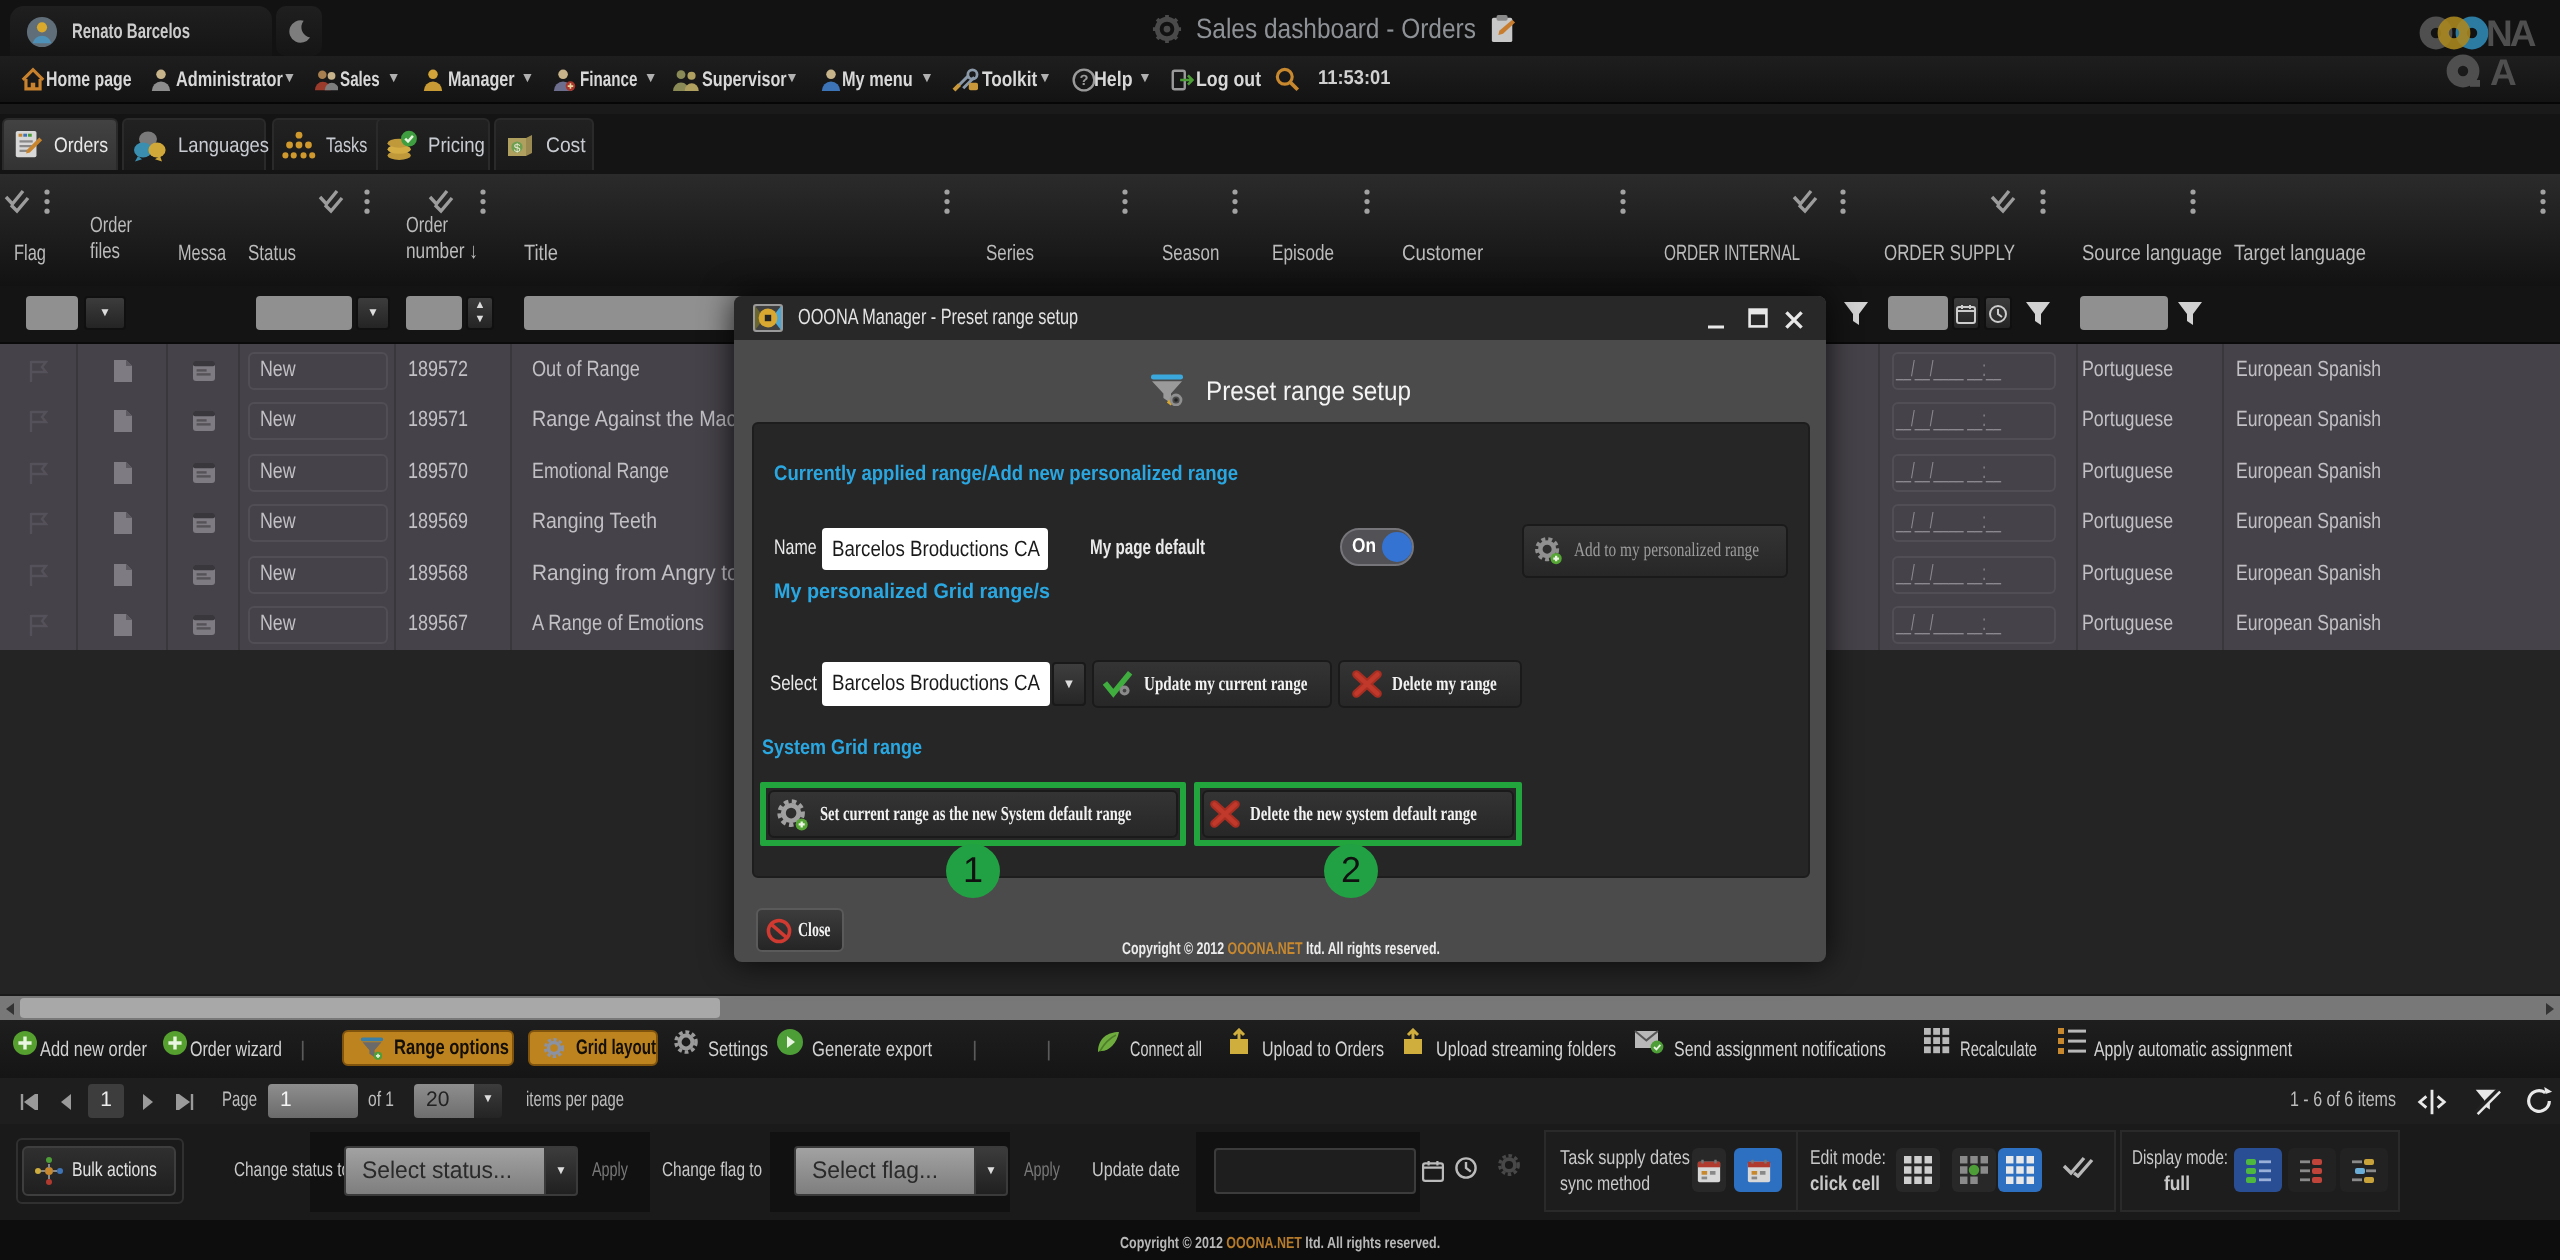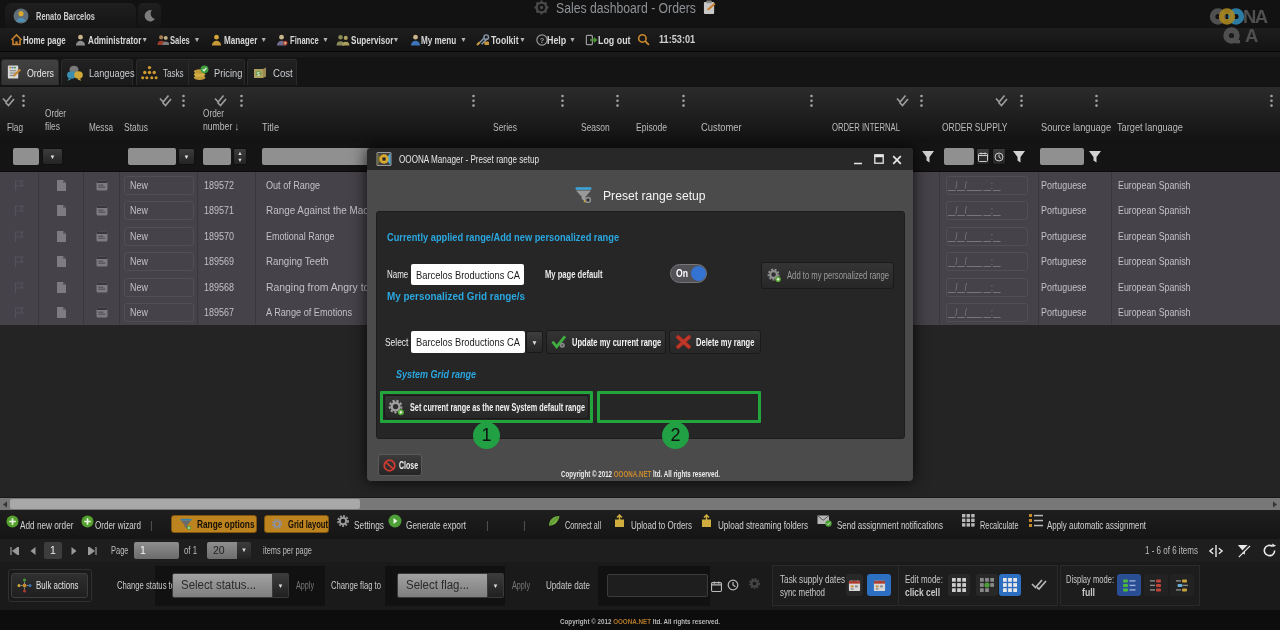--- a/index.html
+++ b/index.html
@@ -3,21 +3,21 @@
 <meta charset="utf-8">
 <style>
 * { margin:0; padding:0; box-sizing:border-box; }
 html,body { width:1280px; height:630px; overflow:hidden; background:#1a1a1a; }
 body { font-family:"Liberation Sans", sans-serif; position:relative; }
 .abs { position:absolute; }
 #topbar { left:0; top:0; width:1280px; height:28px; background:#121212; }
 #userpill { left:5px; top:3px; width:131px; height:25px; background:linear-gradient(#1f1f1f,#151515); border-radius:7px 7px 0 0; display:flex; align-items:center; }
 #userpill b { color:#cccccc; font-size:10.5px; margin-left:7px; }
 #moonbtn { left:138px; top:3px; width:23px; height:25px; background:linear-gradient(#1f1f1f,#151515); border-radius:5px; display:flex; align-items:center; justify-content:center; }
-#titlecenter { left:534px; top:0; height:28px; display:flex; gap:7px; }
+#titlecenter { left:576px; top:0; height:28px; display:flex; align-items:center; gap:7px; }
 #titlecenter .t { color:#8e9296; font-size:14px; }
 #menubar { left:0; top:28px; width:1280px; height:24px; background:linear-gradient(#1e1e1e,#131313); border-bottom:1px solid #060606; }
 #menuitems { position:absolute; left:0; top:28px; width:1280px; height:23px; }
 .mi { position:absolute; top:0; height:23px; display:flex; align-items:center; color:#d8d8d8; font-size:10.5px; white-space:nowrap;font-weight:bold; }
 .arr { position:absolute; top:8px; color:#b0b0b0; font-size:7px; }
 #tabbar { left:0; top:57px; width:1280px; height:30px; background:#141414; }
 #tabs { position:absolute; left:0; top:59px; width:1280px; height:27px; }
 .tab { position:absolute; top:0; height:26px; border-radius:3px 3px 0 0; display:flex; align-items:center; background:linear-gradient(#212121,#1a1a1a); color:#c8ccd2; font-size:10.5px; white-space:nowrap; border:1px solid #2a2a2a; border-bottom:none; }
 .tab.sel { background:linear-gradient(#424242,#333333); color:#e8e8e8; }
 #ghead { left:0; top:87px; width:1280px; height:56px; background:linear-gradient(#2b2b2b,#121212); }
@@ -43,21 +43,21 @@
 #footer { left:0; top:610px; width:1280px; height:20px; background:#0d0d0d; color:#b8b8b8; font-size:8px; text-align:center; font-weight:bold; padding-top:7px; }
 #footer b { color:#b57a2a; }
 #modal { left:367px; top:148px; width:546px; height:333px; background:#4b4b4b; border-radius:4px; box-shadow:0 0 16px rgba(0,0,0,.8); }
 #mtitle { left:0; top:0; width:546px; height:22px; background:#282828; border-radius:4px 4px 0 0; display:flex; align-items:center; }
 #mtitle .tt { color:#e4e4e4; font-size:11px; margin-left:7px; }
 #mhead { left:0; top:22px; width:546px; height:41px; padding-top:9px; display:flex; align-items:center; justify-content:center; gap:11px; }
 #mhead .t { color:#f4f4f4; font-size:13.5px; }
 #mpanel { left:9px; top:63px; width:529px; height:228px; background:#262626; border-radius:3px; border:1px solid #1d1d1d; }
 .bluehead { position:absolute; color:#2aa7e0; font-size:10.5px; font-weight:bold; white-space:nowrap; }
 .mlabel { position:absolute; color:#eaeaea; font-size:10.5px; white-space:nowrap; }
-.dbtn { position:absolute; background:linear-gradient(#343434,#272727); border:1px solid #1a1a1a; border-radius:3px; color:#f2f2f2; font-size:10px; font-weight:bold; display:flex; align-items:center; justify-content:center; white-space:nowrap; }
+.dbtn { position:absolute; background:linear-gradient(#343434,#272727); border:1px solid #1a1a1a; border-radius:3px; color:#f2f2f2; font-size:10px; font-weight:bold; display:flex; align-items:center; justify-content:center; white-space:nowrap;font-family:Liberation Serif, serif; }
 .winput { position:absolute; background:#fff; border-radius:2px; color:#1a1a1a; font-size:11px; display:flex; align-items:center; padding-left:5px; white-space:nowrap; overflow:hidden; }
 .greenbox { position:absolute; border:3px solid #22a53c; border-radius:1px; }
 .gcircle { position:absolute; width:27px; height:27px; border-radius:50%; background:#22a044; color:#111; font-size:18px; display:flex; align-items:center; justify-content:center; }
 </style>
 </head>
 <body>
 
 <div class="abs" id="topbar"></div>
 <div class="abs" id="userpill">
     <svg width="16" height="16" viewBox="0 0 17 17" style="margin-left:8px">
@@ -897,32 +897,39 @@
         </svg>
         <span style="display:inline-block; width:89px; transform:scaleX(0.754); transform-origin:left center; white-space:nowrap; margin-left:5px;">Update my current range</span>
       </div>
 <div class="dbtn" style="left:292px; top:118px; width:92px; height:24px;">
         <svg width="15" height="14" viewBox="0 0 15 14">
           <path d="M2.2 2.2 L12.8 11.8 M12.8 2.2 L2.2 11.8" stroke="#a82e22" stroke-width="4.2" stroke-linecap="round"></path>
           <path d="M2.2 2.2 L12.8 11.8 M12.8 2.2 L2.2 11.8" stroke="#c0392b" stroke-width="2.2" stroke-linecap="round"></path>
         </svg>
         <span style="display:inline-block; width:58px; transform:scaleX(0.755); transform-origin:left center; white-space:nowrap; margin-left:5px;">Delete my range</span>
       </div>
-<div class="bluehead" style="left:19px; top:156px;font-style:italic;"><span style="display:inline-block; width:80px; transform:scaleX(0.857); transform-origin:left center; white-space:nowrap; ">System Grid range</span></div>
+<div class="bluehead" style="left:4px; top:156px;"><span style="display:inline-block; width:80px; transform:scaleX(0.857); transform-origin:left center; white-space:nowrap; ">System Grid range</span></div>
 <div class="greenbox" style="left:3px; top:179px; width:213px; height:32px;"></div>
 <div class="dbtn" style="left:7px; top:183px; width:205px; height:24px;">
         <svg width="17" height="17" viewBox="0 0 18 18">
           <circle cx="8" cy="8" r="6.2" fill="none" stroke="#a0a0a0" stroke-width="2.2" stroke-dasharray="2.4 1.8"></circle>
           <circle cx="8" cy="8" r="4.1" fill="none" stroke="#a0a0a0" stroke-width="2.6"></circle>
           <circle cx="13.6" cy="14" r="3.2" fill="#55a634"></circle>
           <path d="M13.6 12.4 v3.2 M12 14 h3.2" stroke="#eef5e8" stroke-width="1.2"></path>
         </svg>
         <span style="display:inline-block; width:175px; transform:scaleX(0.727); transform-origin:left center; white-space:nowrap; margin-left:5px;">Set current range as the new System default range</span>
       </div>
 <div class="greenbox" style="left:220px; top:179px; width:164px; height:32px;"></div>
+<div class="dbtn" style="left:224px; top:183px; width:156px; height:24px;">
+        <svg width="15" height="14" viewBox="0 0 15 14">
+          <path d="M2.2 2.2 L12.8 11.8 M12.8 2.2 L2.2 11.8" stroke="#a82e22" stroke-width="4.2" stroke-linecap="round"></path>
+          <path d="M2.2 2.2 L12.8 11.8 M12.8 2.2 L2.2 11.8" stroke="#c0392b" stroke-width="2.2" stroke-linecap="round"></path>
+        </svg>
+        <span style="display:inline-block; width:128px; transform:scaleX(0.741); transform-origin:left center; white-space:nowrap; margin-left:5px;">Delete the new system default range</span>
+      </div>
 </div>
 <div class="gcircle" style="left:106px; top:274px;">1</div>
 <div class="gcircle" style="left:295px; top:274px;">2</div>
 <div class="dbtn" style="left:11px; top:306px; width:44px; height:22px; background:linear-gradient(#3c3c3c,#252525); border:1px solid #5a5a5a;">
       <svg width="13" height="13" viewBox="0 0 14 14" style="margin-right:3px;">
         <circle cx="7" cy="7" r="5.7" fill="none" stroke="#d03a30" stroke-width="1.9"></circle>
         <path d="M3.2 3.7 L10.8 10.3" stroke="#d03a30" stroke-width="1.9"></path>
       </svg>
       <span style="display:inline-block; width:19px; transform:scaleX(0.698); transform-origin:left center; white-space:nowrap; ">Close</span>
     </div>

